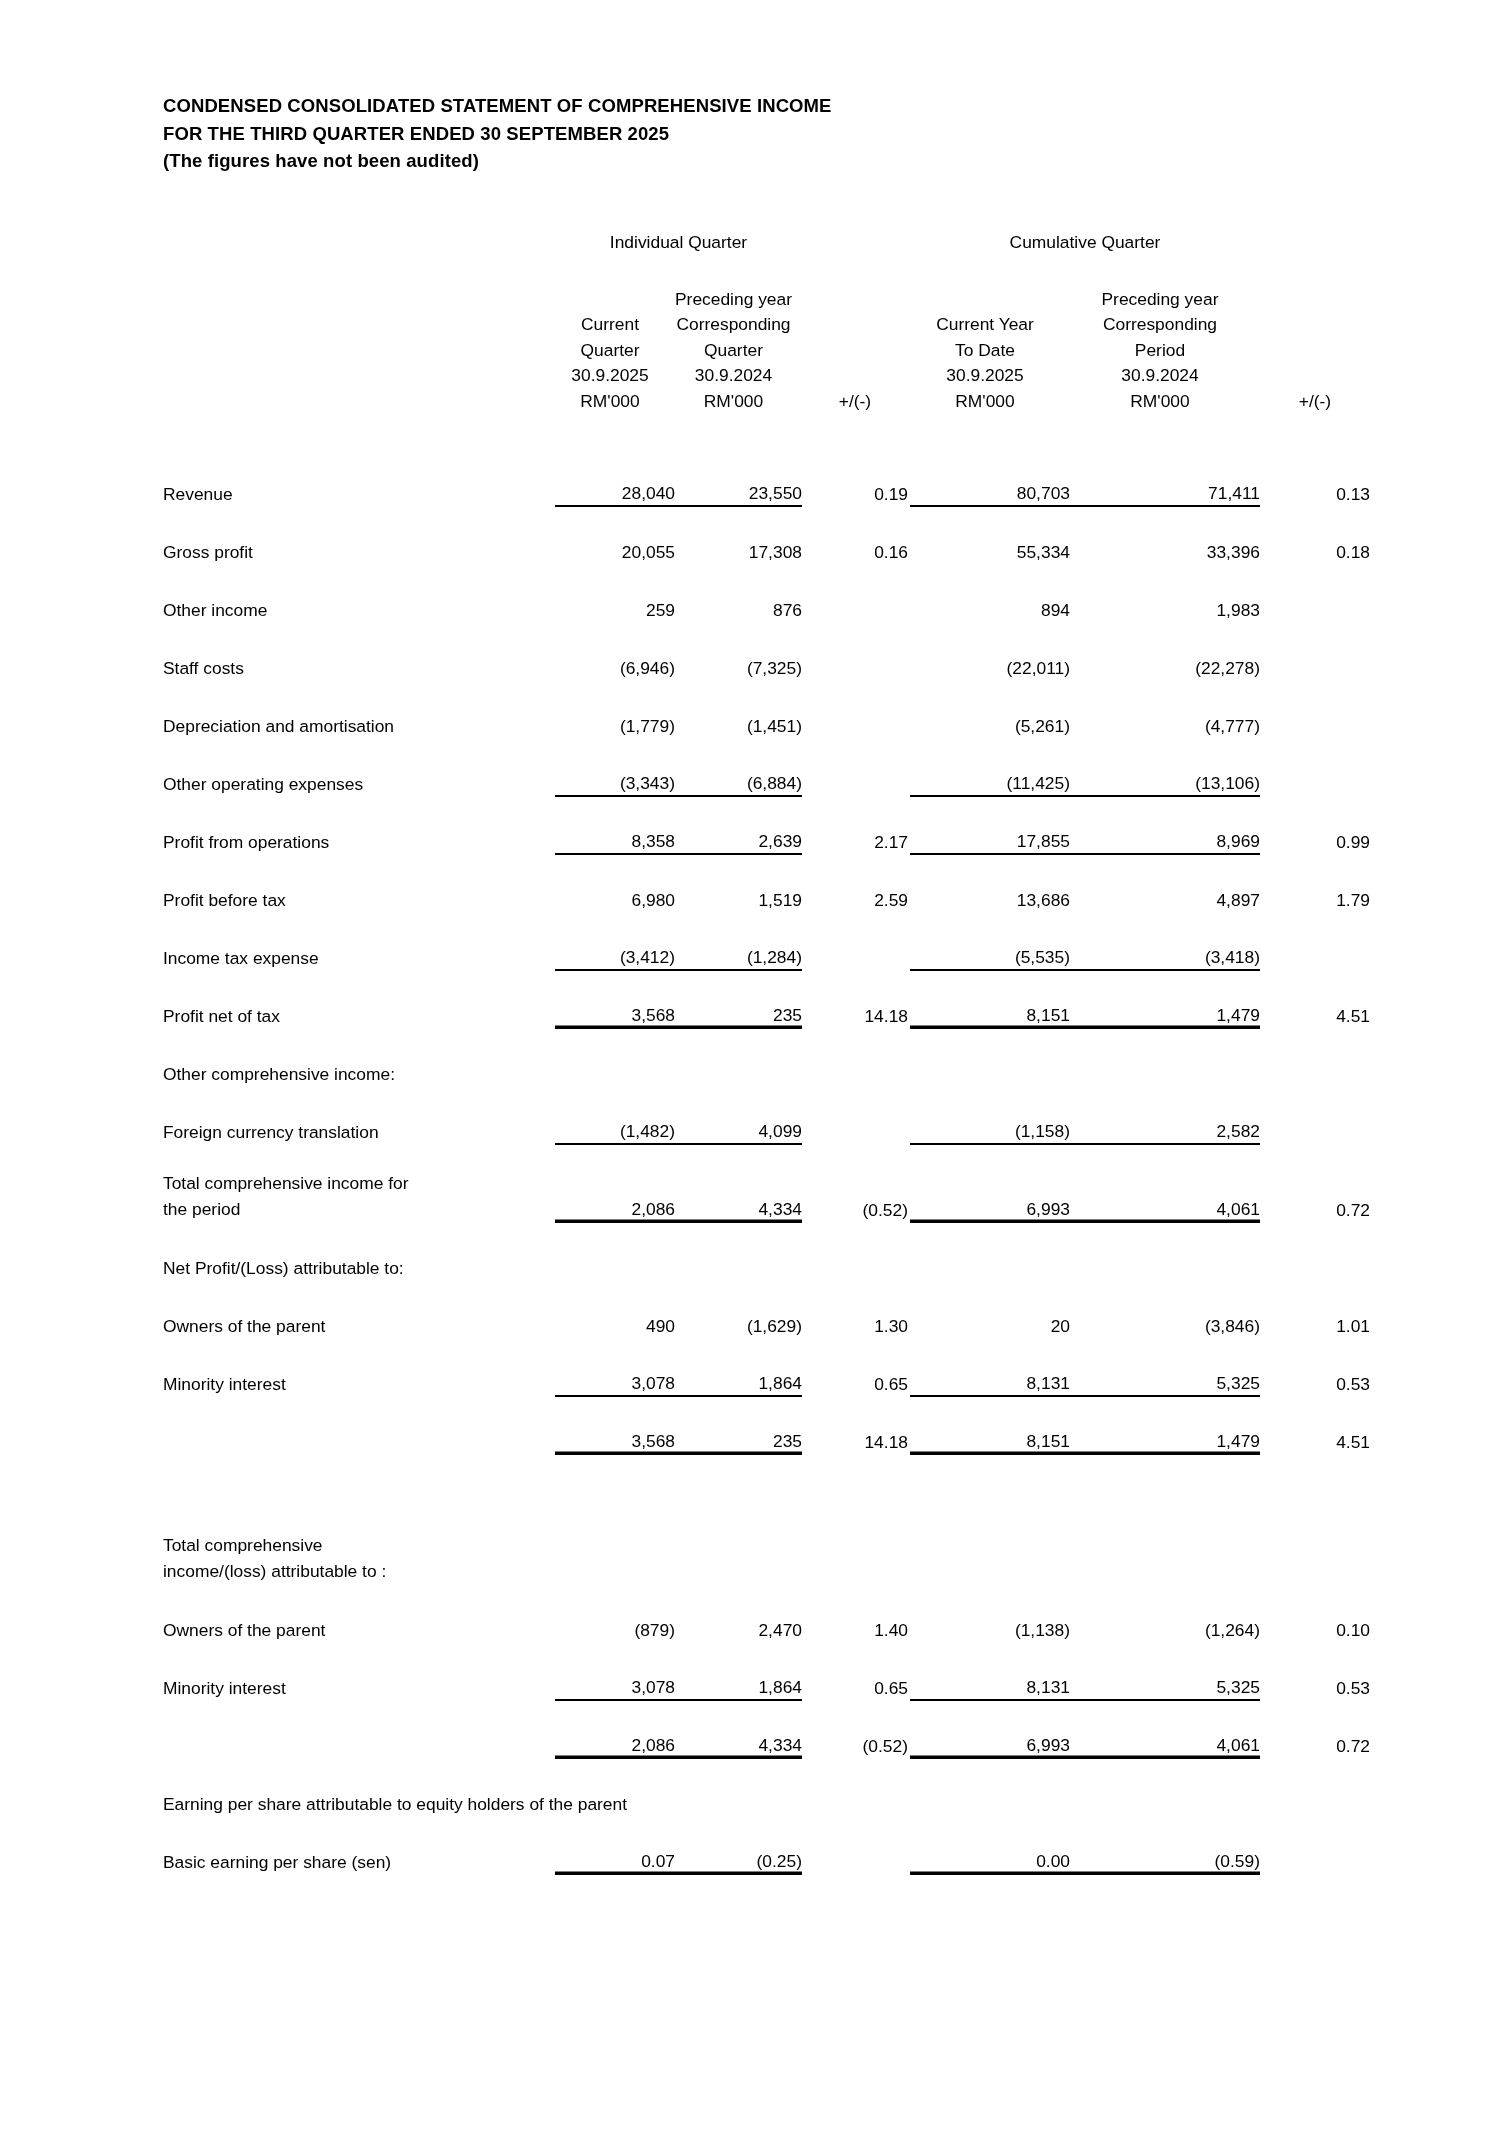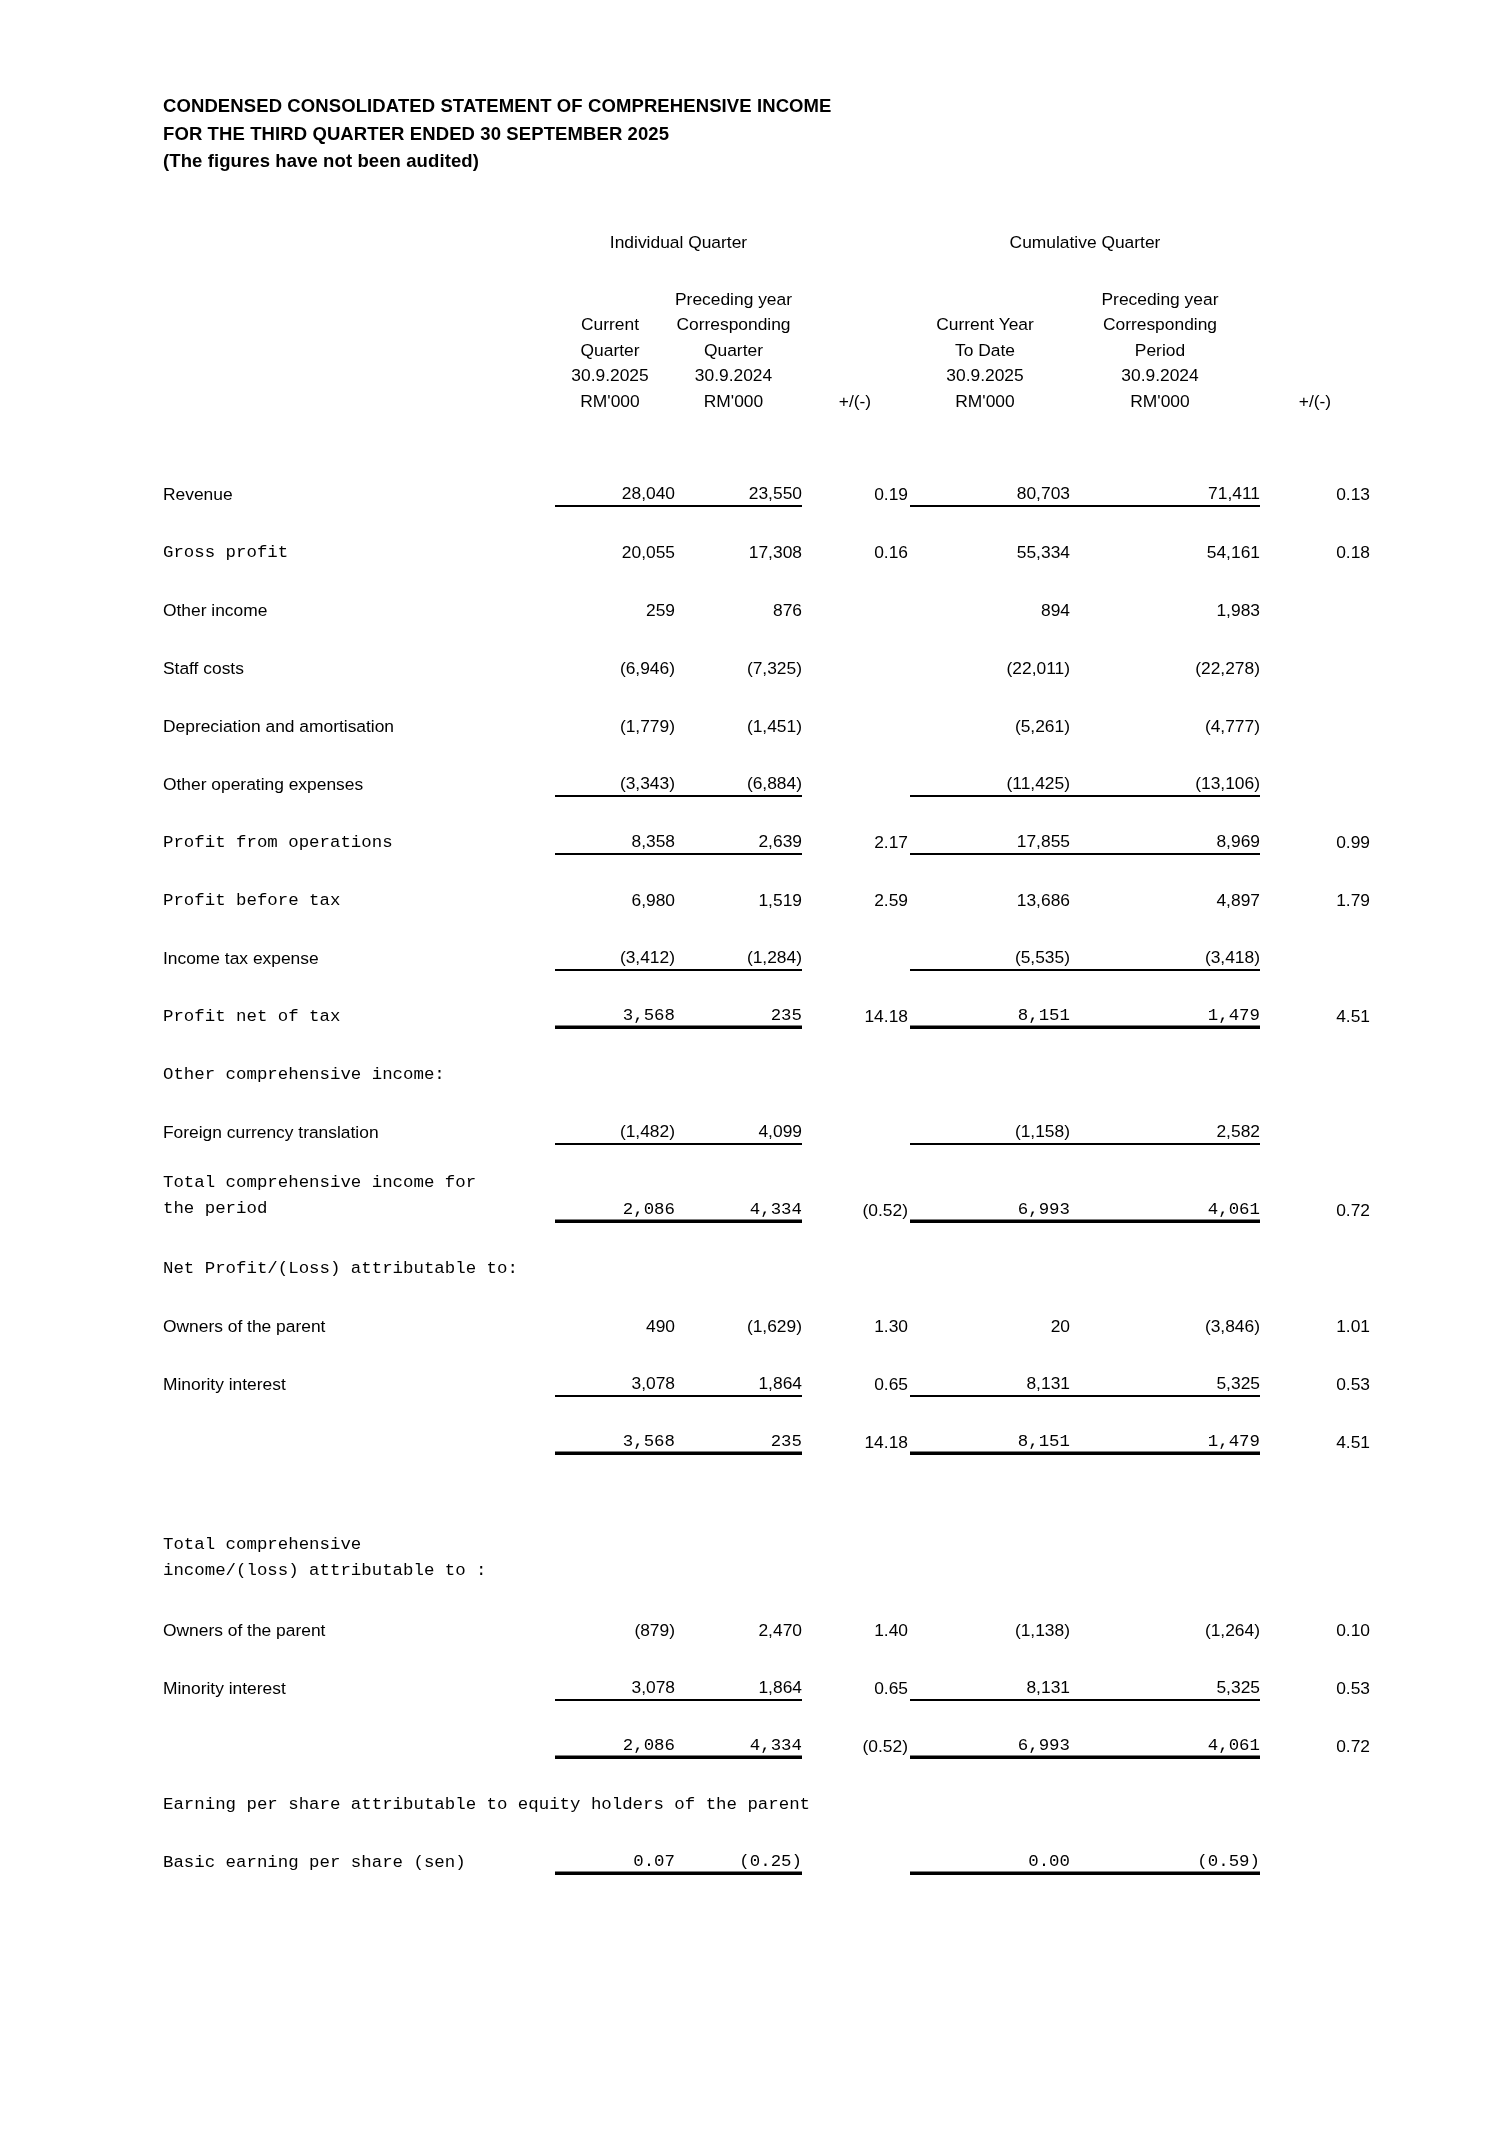--- a/index.html
+++ b/index.html
@@ -65,21 +65,21 @@
   }
   .num {
     text-align: right;
     padding-right: 10px;
     line-height: 23px;
     white-space: nowrap;
     font-variant-numeric: tabular-nums;
   }
   .num.pc { padding-right: 2px; }
 
-  .b { font-weight: bold; font-family: Liberation Mono, monospace; }
+  .b { font-weight: bold; }
 
   
   .topline {
     border-top: 2.6px solid #000;
   }
   .dblbot {
     border-bottom: 2.6px double #000;
     box-shadow: inset 0 -7px 0 -5.4px #000;
   }
 
@@ -202,21 +202,21 @@
         <td class="num pc">0.13</td>
       </tr>
 
 
       <tr class="data">
         <td class="lbl b">Gross profit</td>
         <td class="num topline gap-top">20,055</td>
         <td class="num topline gap-top">17,308</td>
         <td class="num pc">0.16</td>
         <td class="num topline gap-top">55,334</td>
-        <td class="num topline gap-top">54,161</td>
+        <td class="num topline gap-top">33,396</td>
         <td class="num pc">0.18</td>
       </tr>
 
 
       <tr class="data">
         <td class="lbl">Other income</td>
         <td class="num">259</td>
         <td class="num">876</td>
         <td class="num pc"></td>
         <td class="num">894</td>

